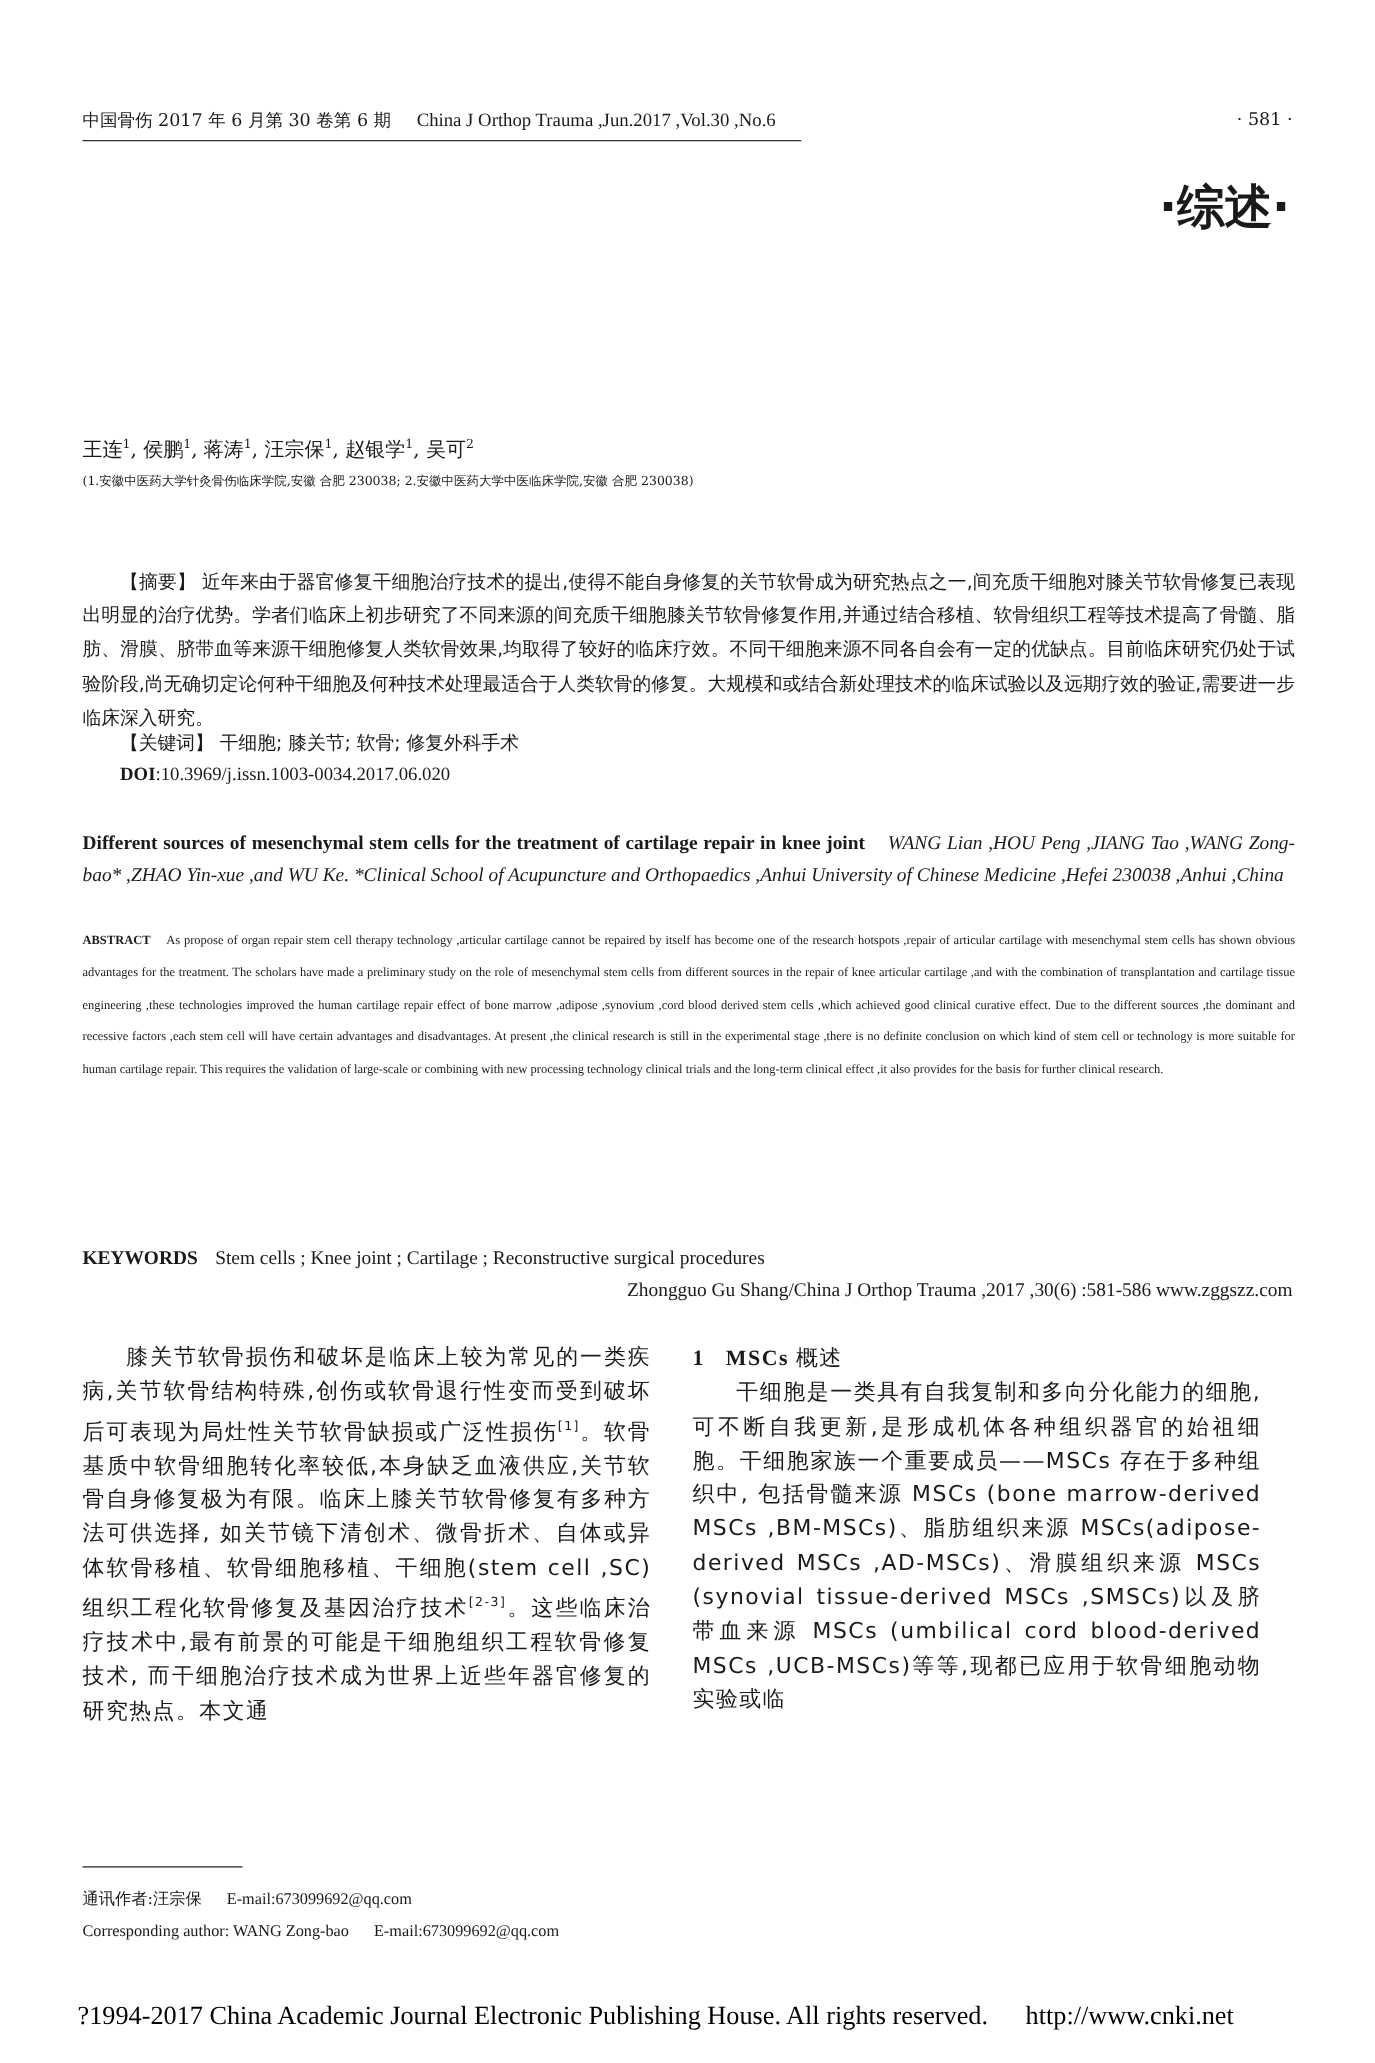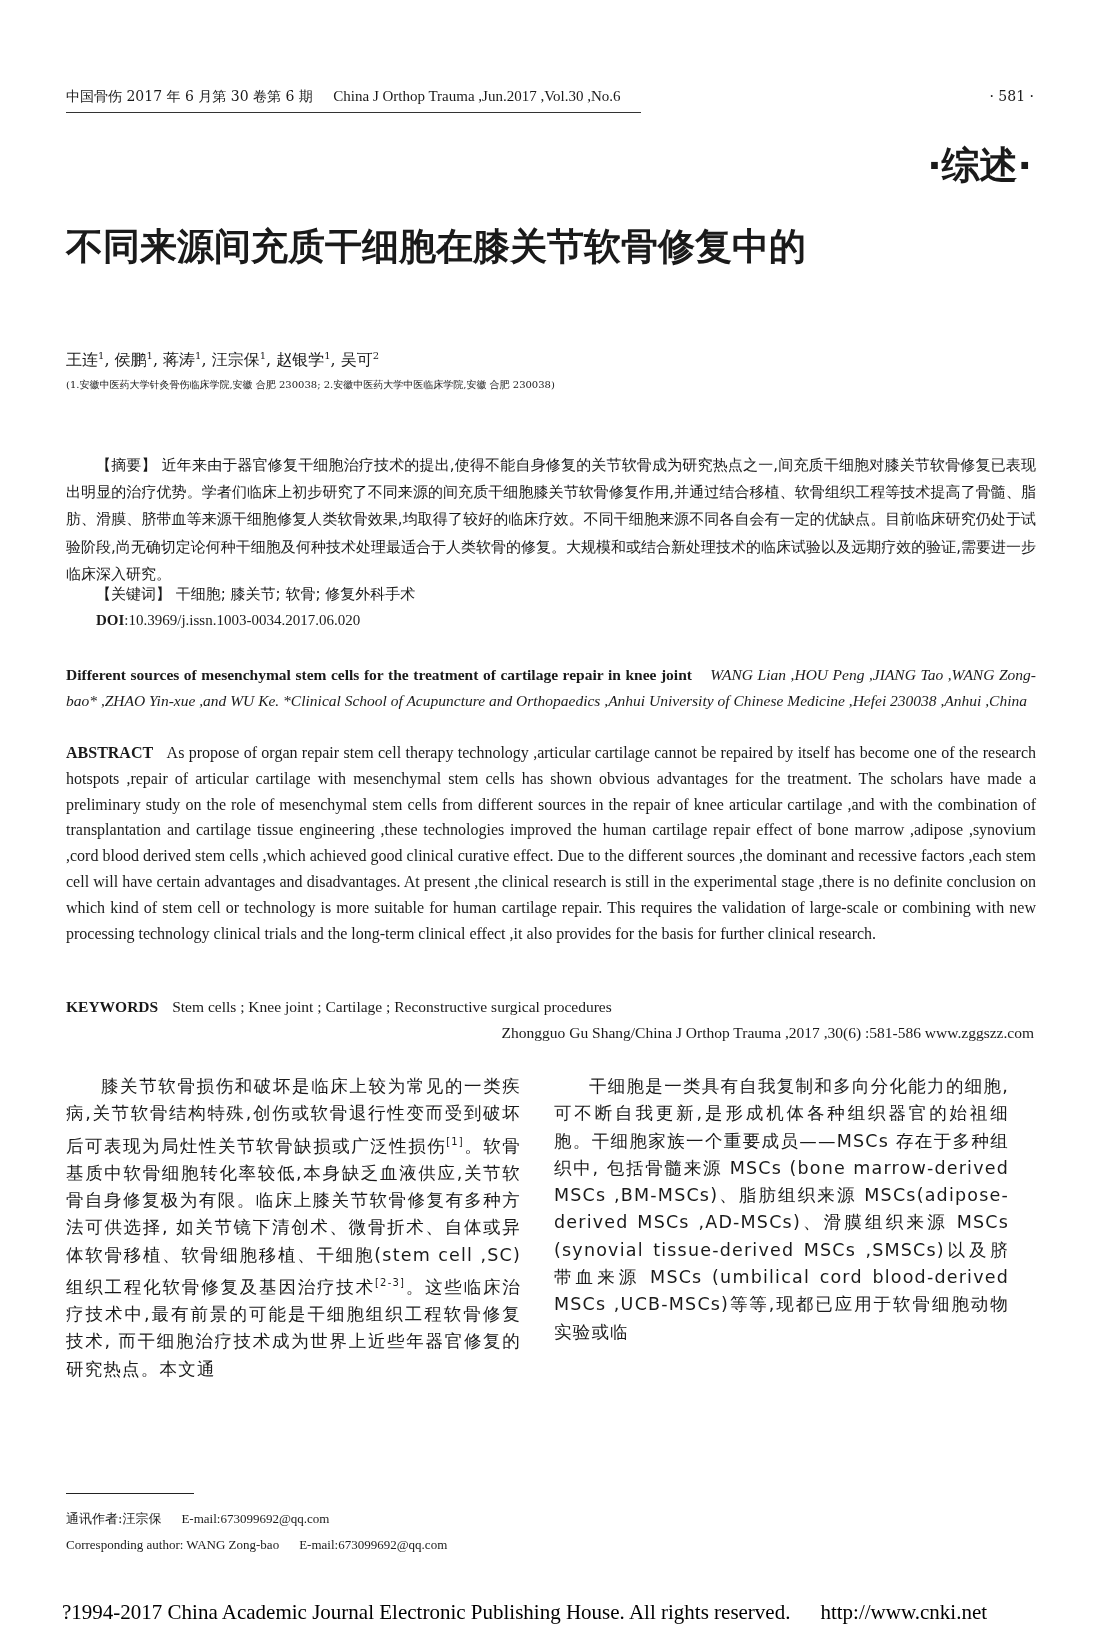--- a/index.html
+++ b/index.html
@@ -15,21 +15,21 @@
   .authors sup { font-size: 10px; }
   .affil { left: 66px; top: 378px; font-size: 10px; white-space: nowrap; }
   .cn-abs { left: 66px; top: 452px; width: 970px; font-size: 15px; line-height: 27.2px; text-align: justify; font-family: "DejaVu Sans", sans-serif; }
   .cn-abs .label { margin-left: 30px; }
   .kw { left: 96px; top: 585px; font-size: 15px; font-family: "DejaVu Sans", sans-serif; }
   .doi { left: 96px; top: 612px; font-size: 15px; font-family: "Liberation Serif", serif; }
   .doi b { font-weight: bold; }
   .en-title { left: 66px; top: 662px; width: 970px; font-size: 15.5px; line-height: 26px; font-family: "Liberation Serif", serif; text-align: justify; }
   .en-title .t { font-weight: bold; }
   .en-title i { font-style: italic; }
-  .en-abs { left: 66px; top: 740px; width: 970px; font-size: 16px; line-height: 25.8px; font-family: "Liberation Serif", serif; text-align: justify; }
+  .en-abs { left: 66px; top: 740px; width: 970px; font-size: 10px; line-height: 25.8px; font-family: "Liberation Serif", serif; text-align: justify; }
   .en-abs b { font-weight: bold; margin-right: 10px; }
   .en-kw { left: 66px; top: 998px; font-size: 15.5px; font-family: "Liberation Serif", serif; }
   .en-kw b { margin-right: 14px; }
   .citation { right: 66px; top: 1024px; font-size: 15.5px; font-family: "Liberation Serif", serif; }
   .col { top: 1073px; width: 455px; font-size: 17.5px; line-height: 27.3px; font-family: "DejaVu Sans", sans-serif; text-align: justify; letter-spacing: 1.2px; }
   .col-left { left: 66px; }
   .col-right { left: 554px; }
   .indent { text-indent: 2em; }
   .col sup { font-size: 10px; }
   .sec-head { font-weight: bold; font-family: "Liberation Serif", serif; font-size: 17.5px; }
@@ -47,21 +47,20 @@
 <div class="abs header-left">
   <span>中国骨伤 2017 年 6 月第 30 卷第 6 期</span>
   <span class="en">China J Orthop Trauma ,Jun.2017 ,Vol.30 ,No.6</span>
 </div>
 <div class="abs header-rule"></div>
 <div class="abs page-num">· 581 ·</div>
 
 <div class="abs section-tag">·综述·</div>
 
 <div class="abs title">
-  <div>不同来源间充质干细胞在膝关节软骨修复中的</div>
 </div>
 
 <div class="abs authors">
   <span><span>王连</span><sup>1</sup></span>,
   <span><span>侯鹏</span><sup>1</sup></span>,
   <span><span>蒋涛</span><sup>1</sup></span>,
   <span><span>汪宗保</span><sup>1</sup></span>,
   <span><span>赵银学</span><sup>1</sup></span>,
   <span><span>吴可</span><sup>2</sup></span>
 </div>
@@ -94,20 +93,23 @@
   <b>KEYWORDS</b><span>Stem cells ;   Knee joint ;   Cartilage ;   Reconstructive surgical procedures</span>
 </div>
 
 <div class="abs citation">Zhongguo Gu Shang/China J Orthop Trauma ,2017 ,30(6) :581-586    www.zggszz.com</div>
 
 <div class="abs col col-left">
   <div class="indent"><span>膝关节软骨损伤和破坏是临床上较为常见的一类疾病,关节软骨结构特殊,创伤或软骨退行性变而受到破坏后可表现为局灶性关节软骨缺损或广泛性损伤</span><sup>[1]</sup><span>。软骨基质中软骨细胞转化率较低,本身缺乏血液供应,关节软骨自身修复极为有限。临床上膝关节软骨修复有多种方法可供选择, 如关节镜下清创术、微骨折术、自体或异体软骨移植、软骨细胞移植、干细胞(stem cell ,SC)组织工程化软骨修复及基因治疗技术</span><sup>[2-3]</sup><span>。这些临床治疗技术中,最有前景的可能是干细胞组织工程软骨修复技术, 而干细胞治疗技术成为世界上近些年器官修复的研究热点。本文通</span></div>
 </div>
 
 <div class="abs col col-right">
+  <div class="sec-head">
+    <span>1</span>&nbsp;&nbsp;&nbsp;<span>MSCs</span> <span class="cn">概述</span>
+  </div>
   <div class="indent">干细胞是一类具有自我复制和多向分化能力的细胞,可不断自我更新,是形成机体各种组织器官的始祖细胞。干细胞家族一个重要成员——MSCs 存在于多种组织中, 包括骨髓来源 MSCs (bone marrow-derived MSCs ,BM-MSCs)、脂肪组织来源 MSCs(adipose-derived MSCs ,AD-MSCs)、滑膜组织来源 MSCs (synovial tissue-derived MSCs ,SMSCs)以及脐带血来源 MSCs (umbilical cord blood-derived MSCs ,UCB-MSCs)等等,现都已应用于软骨细胞动物实验或临</div>
 </div>
 
 <div class="abs foot-rule"></div>
 <div class="abs foot1">
   <span>通讯作者:汪宗保</span><span class="em">E-mail:673099692@qq.com</span>
 </div>
 <div class="abs foot2">
   <span>Corresponding author: WANG Zong-bao</span><span class="em">E-mail:673099692@qq.com</span>
 </div>

